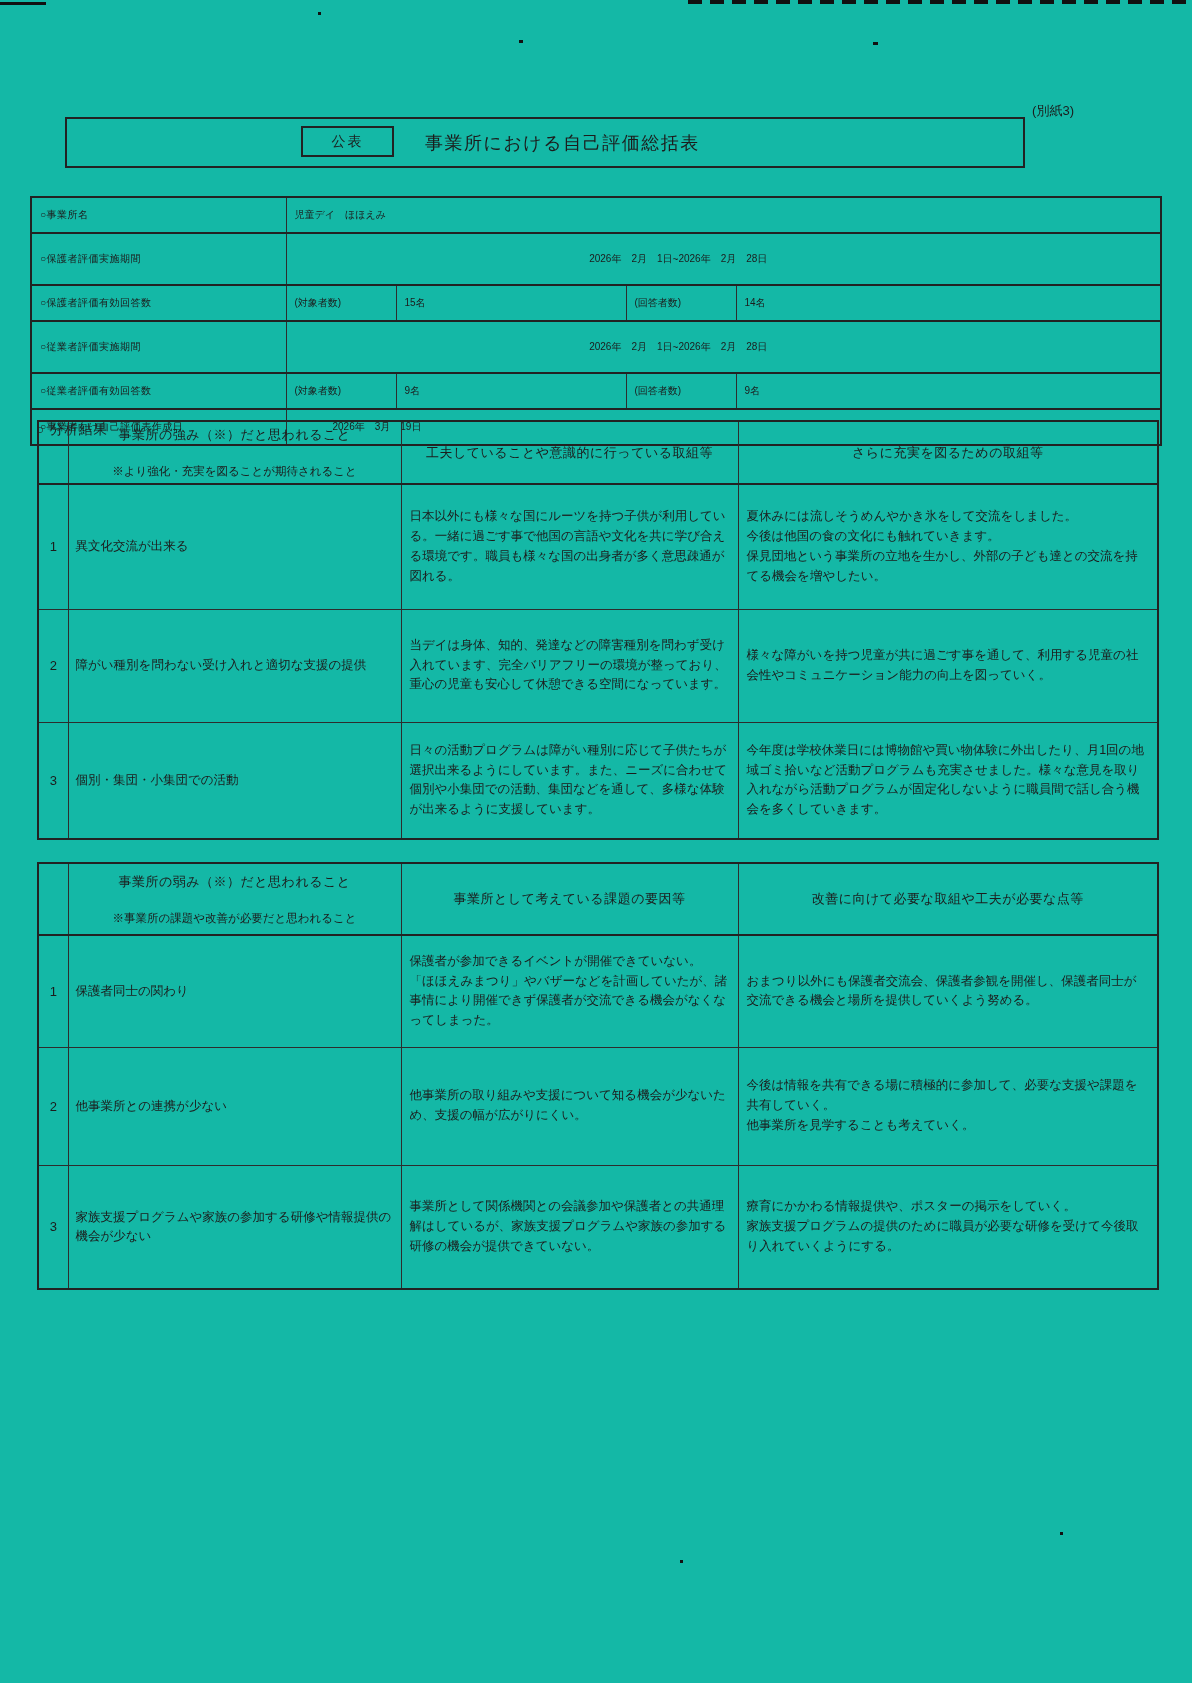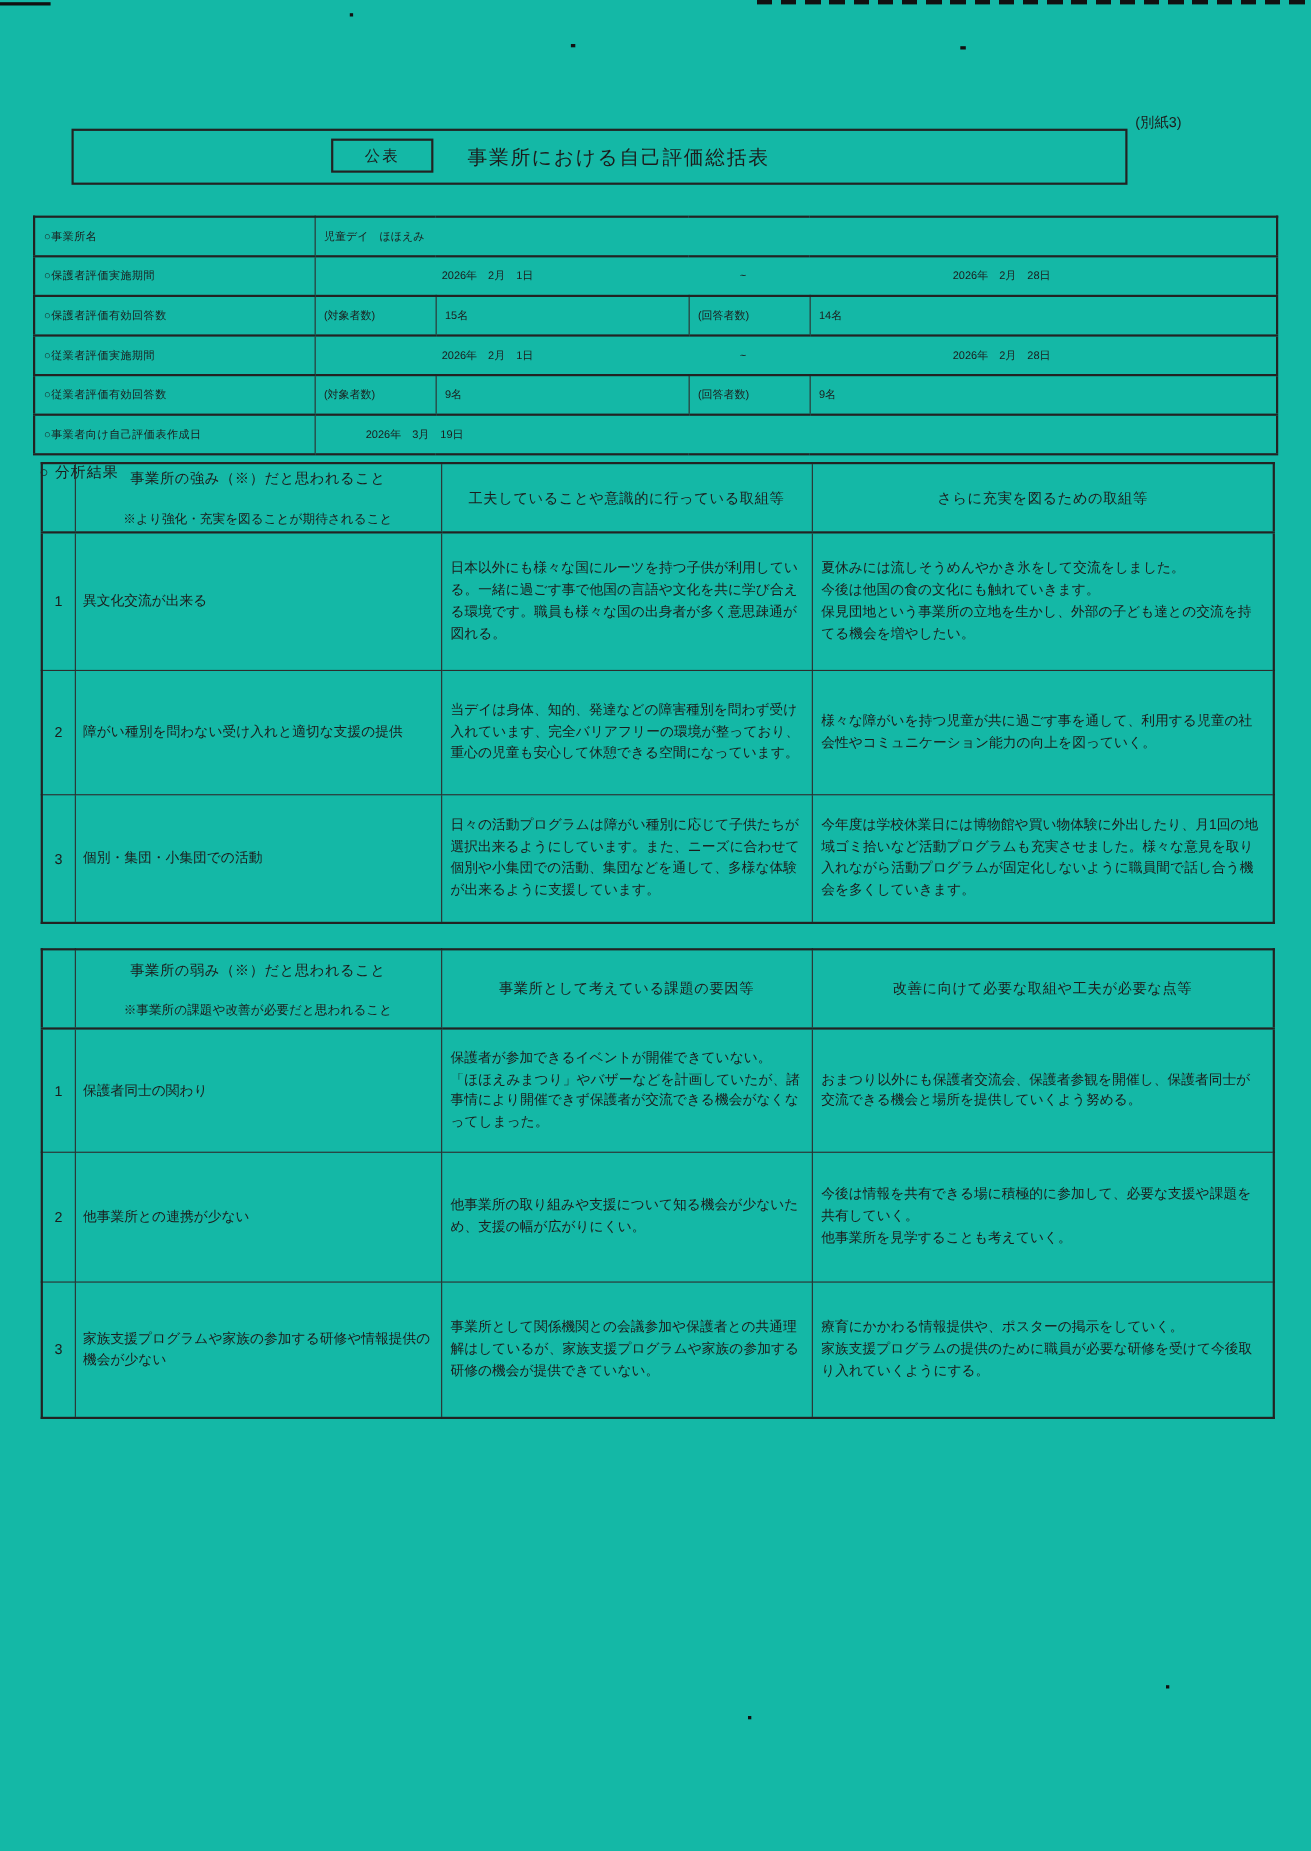--- a/index.html
+++ b/index.html
@@ -18,22 +18,22 @@
     display:flex; align-items:center; justify-content:center; font-size:14px; letter-spacing:2px; }
   .title-text { position:absolute; left:358px; top:0; height:100%; display:flex; align-items:center;
     font-size:18px; letter-spacing:1.5px; }
 
   table { border-collapse:collapse; table-layout:fixed; }
 
   .info-table { position:absolute; left:30px; top:196px; width:1130px; border:2px solid #222; font-size:10px; }
   .info-table td { border-right:1px solid #2d2d2d; border-bottom:2px solid #222; padding:0 8px; height:34px; }
   .info-table td:last-child { border-right:none; }
   .info-table .lbl { letter-spacing:0.5px; }
-  .info-table .period { display:flex; align-items:center; justify-content:space-between;
-    padding:0 205px 0 115px; height:34px;gap:36px; }
+  .info-table .period { display:flex; align-items:center; justify-content:center;
+    padding:0 205px 0 115px; height:50px; }
   .info-table td.period-cell { padding:0; }
   .info-table .made { padding-left:46px; }
 
   .section-label { position:absolute; left:36px; top:410px; font-size:13.5px; letter-spacing:1px;margin-top:11px; }
 
   .big-table { position:absolute; left:37px; width:1120px; border:2px solid #222; font-size:12.5px; }
   .big-table th, .big-table td { border:1px solid #2d2d2d; vertical-align:middle; }
   .big-table thead th { border-bottom:2px solid #222; font-weight:normal; text-align:center; padding:4px 6px; }
   .big-table .hline1 { font-size:13px; letter-spacing:0.5px; }
   .big-table .hline2 { font-size:11.5px; margin-top:20px; }

